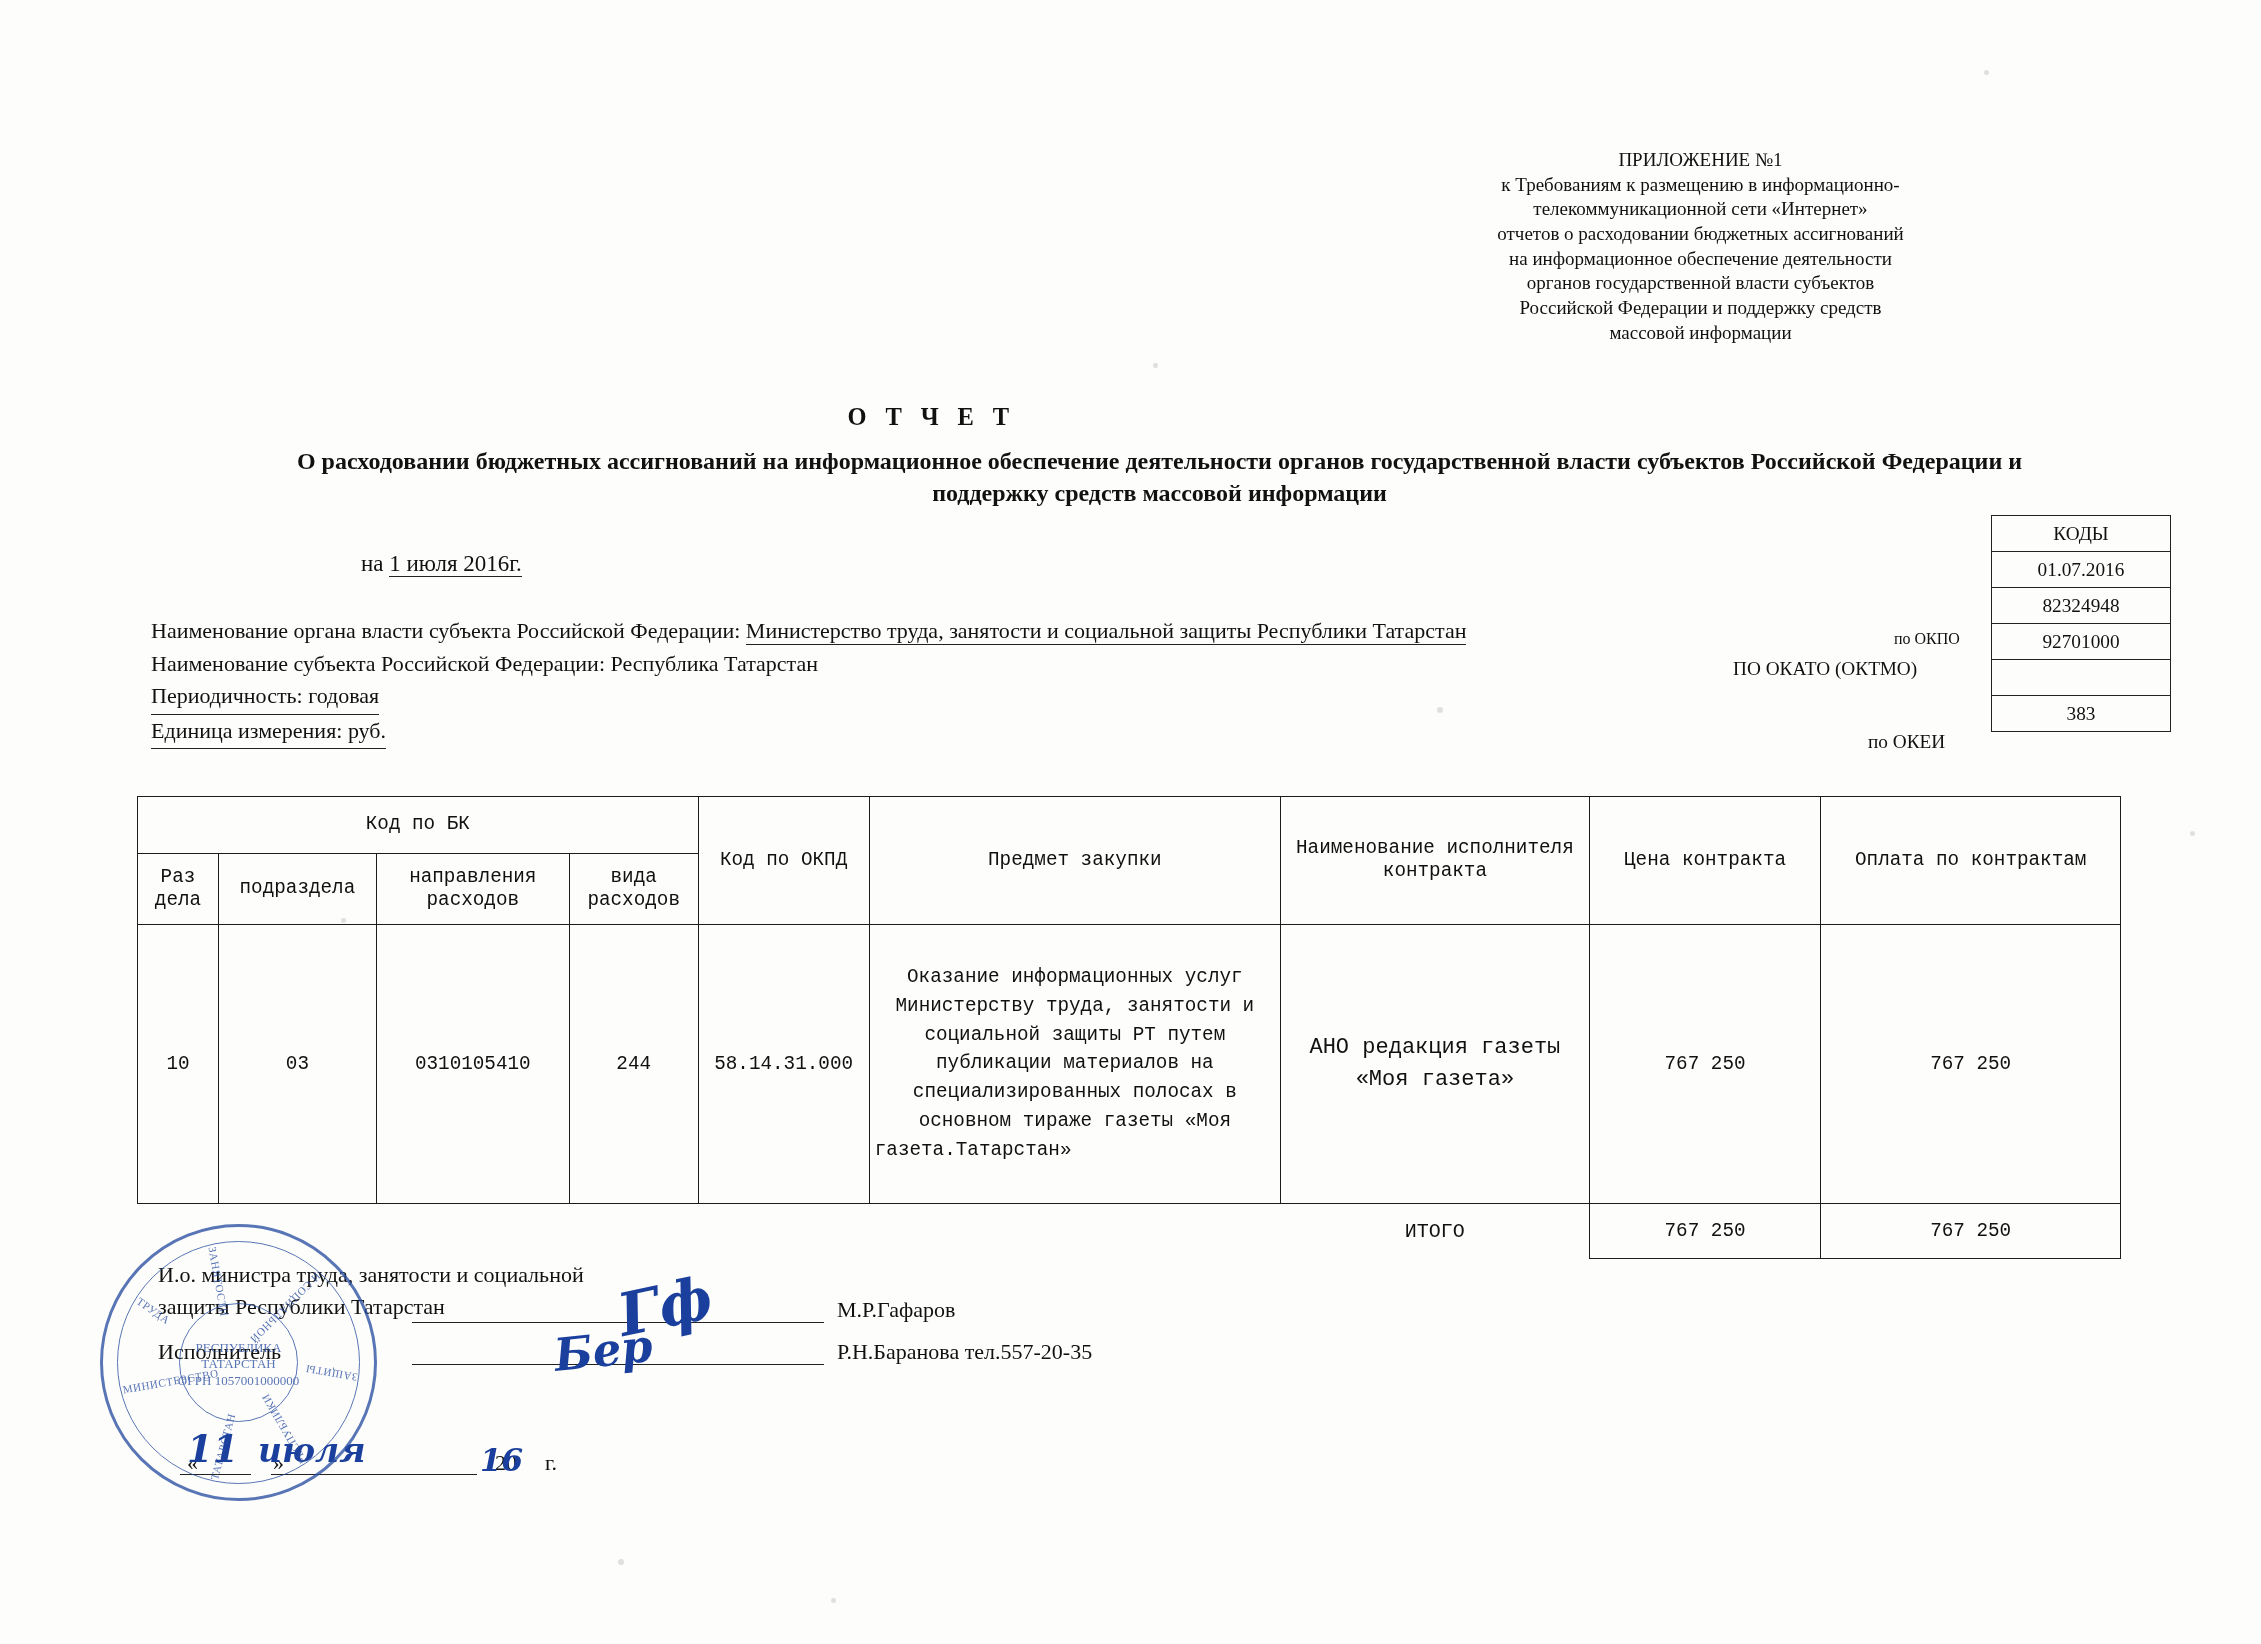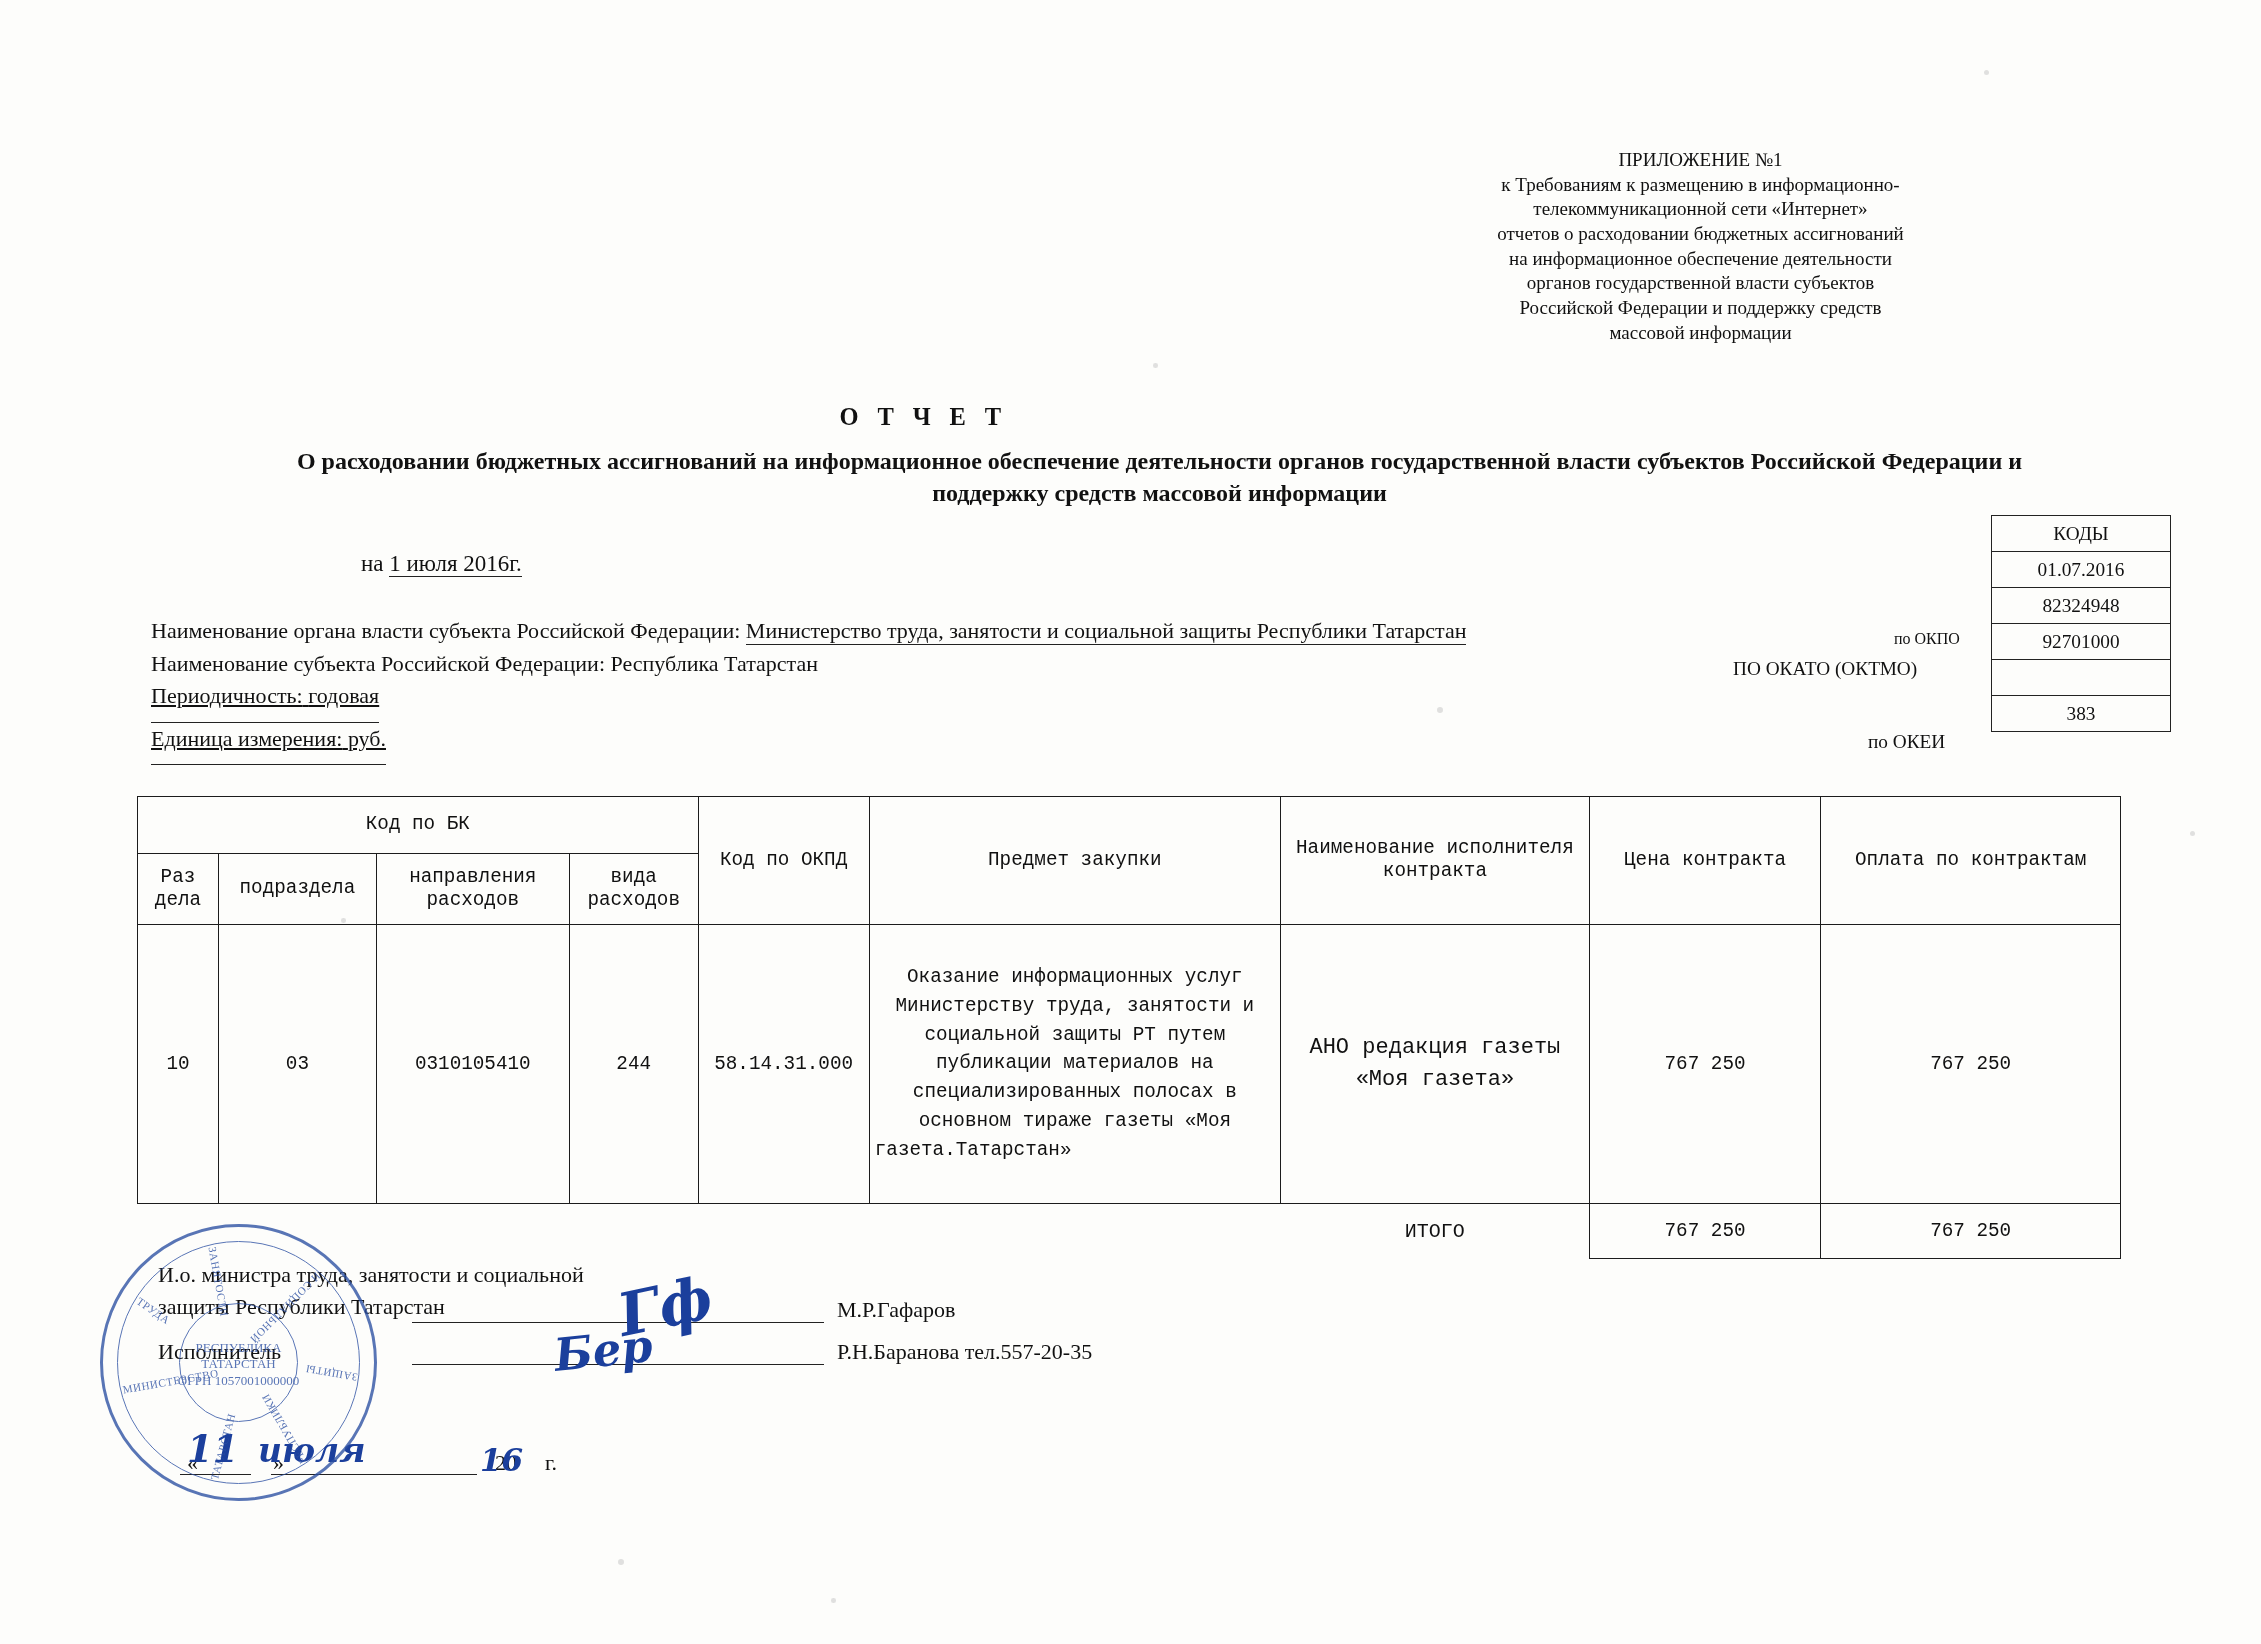--- a/index.html
+++ b/index.html
@@ -30,21 +30,21 @@
     text-align: center;
     font-size: 19px;
     line-height: 1.30;
   }
   .appendix .line { white-space: nowrap; }
 
   
   .report-word {
     position: absolute;
     top: 403px;
-    left: 4px;
+    left: 12px;
     width: 1839px;
     text-align: center;
     font-size: 24.5px;
     font-weight: bold;
     letter-spacing: 6.4px;
   }
   .report-title {
     position: absolute;
     top: 445px;
     left: 290px;
@@ -67,21 +67,21 @@
   .meta {
     position: absolute;
     top: 615px;
     left: 151px;
     font-size: 22px;
     line-height: 1.48;
     width: 1546px;
   }
   .meta .row { white-space: nowrap; }
   .meta .u { border-bottom: 1.3px solid #222; padding-bottom: 0.6px; }
-  .meta .row-underline { border-bottom: 1.3px solid #222; display: inline-block; padding-bottom: 9px; text-decoration: underline;}
+  .meta .row-underline { border-bottom: 1.3px solid #222; display: inline-block; padding-bottom: 1px;}
 
   .okpo-label {
     position: absolute;
     top: 630px;
     left: 1894px;
     font-size: 16px;
   }
   .okato-label {
     position: absolute;
     top: 658px;

